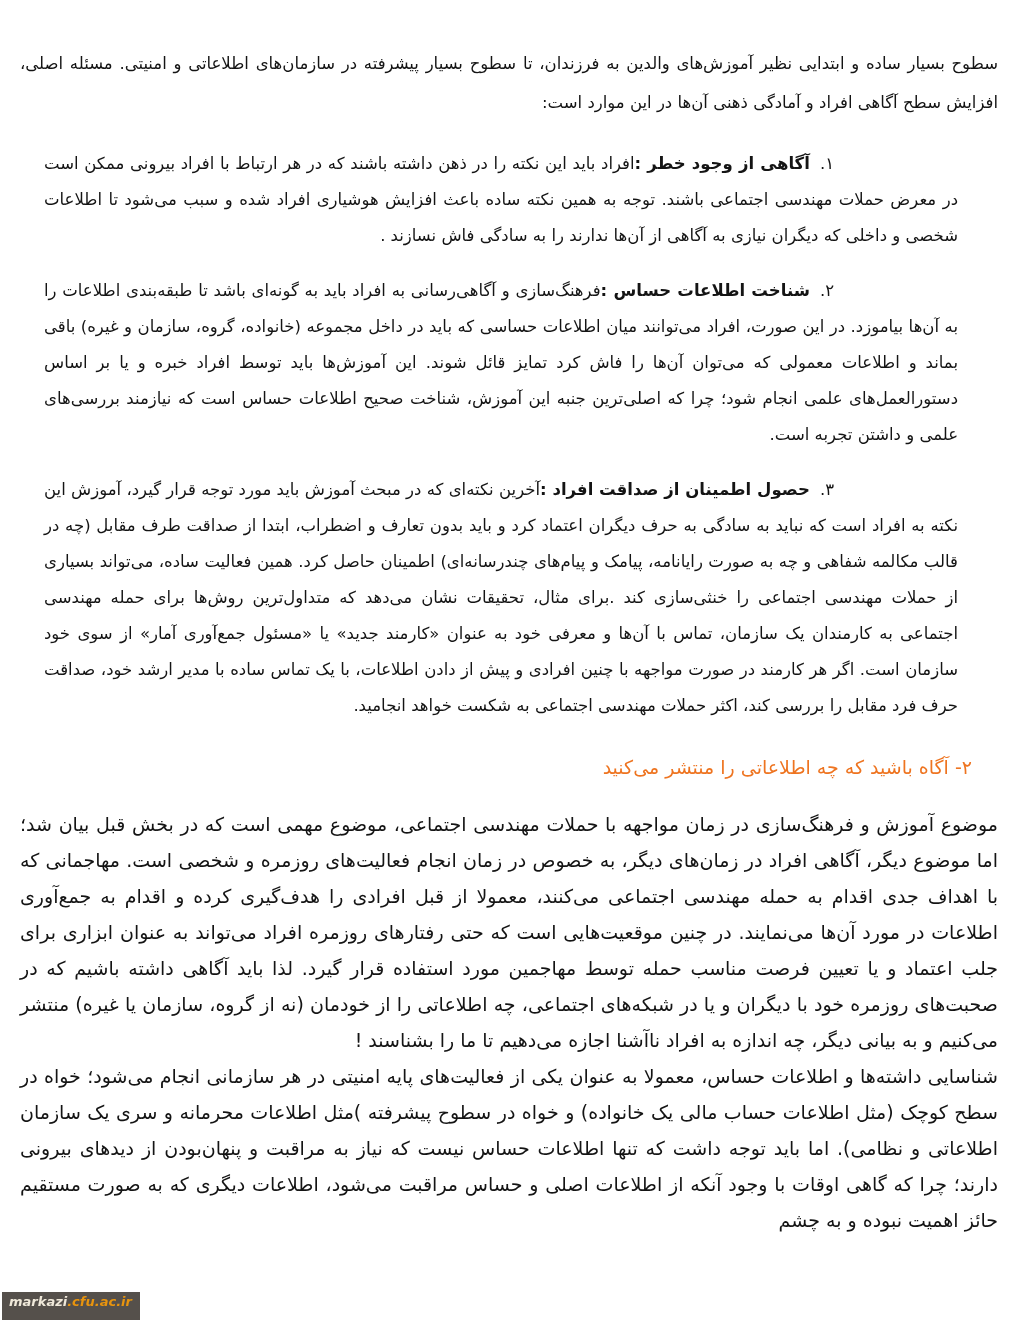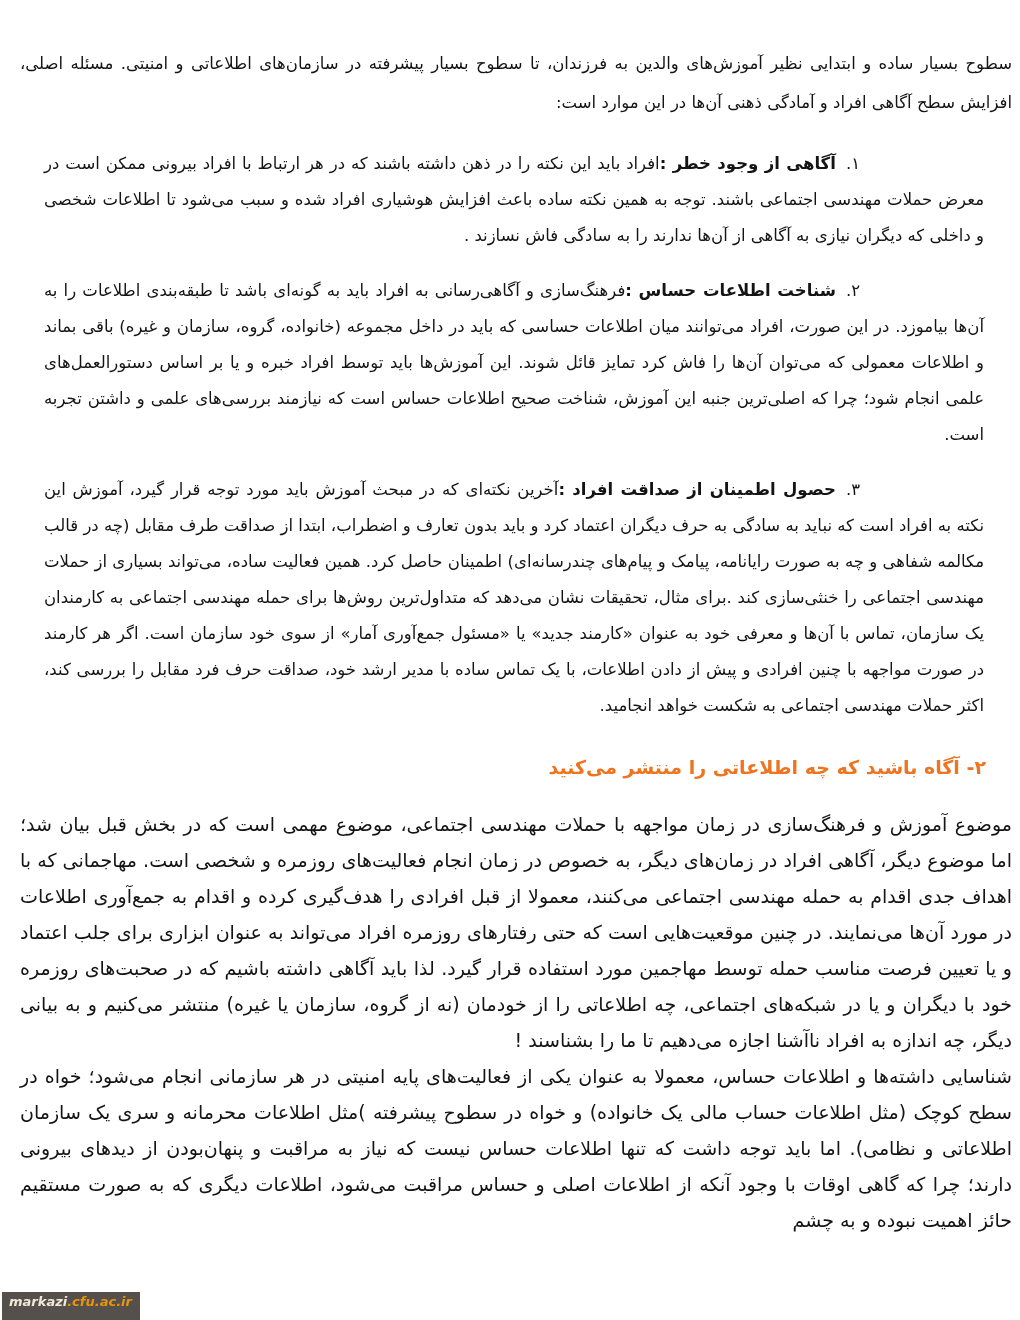--- a/index.html
+++ b/index.html
@@ -7,52 +7,52 @@
     width: 1020px;
     height: 1320px;
     background: #ffffff;
     overflow: hidden;
     position: relative;
     font-family: "DejaVu Sans", sans-serif;
     color: #141414;
   }
   .page {
     direction: rtl;
-    padding: 44px 8px 0 20px;
+    padding: 44px 22px 0 20px;
   }
   .intro {
     margin: 0;
     font-size: 16.5px;
     line-height: 39px;
     text-align: justify;
   }
   .points {
     list-style: none;
     margin: 24px 0 0 0;
     padding: 0 24px;
   }
   .point {
-    margin: 0 4px 19px 0;
+    margin: 0 16px 19px 0;
   }
   .point-text {
     margin: 0;
     font-size: 16.5px;
     line-height: 36px;
     text-align: justify;
     text-indent: 62px; 
   }
   .num {
     display: inline-block;
     margin-left: 10px;
   }
   .point-label { font-weight: bold; }
   .sec-heading {
     color: var(--accent, #ee7420);
     font-size: 19px;
-    font-weight: bold;
+    font-weight: normal;
     margin: 30px 26px 26px 0;
     line-height: 26px;
     text-align: right;
   }
   .sec-body {
     margin: 0;
     font-size: 19px;
     line-height: 36px;
     text-align: justify;
   }

